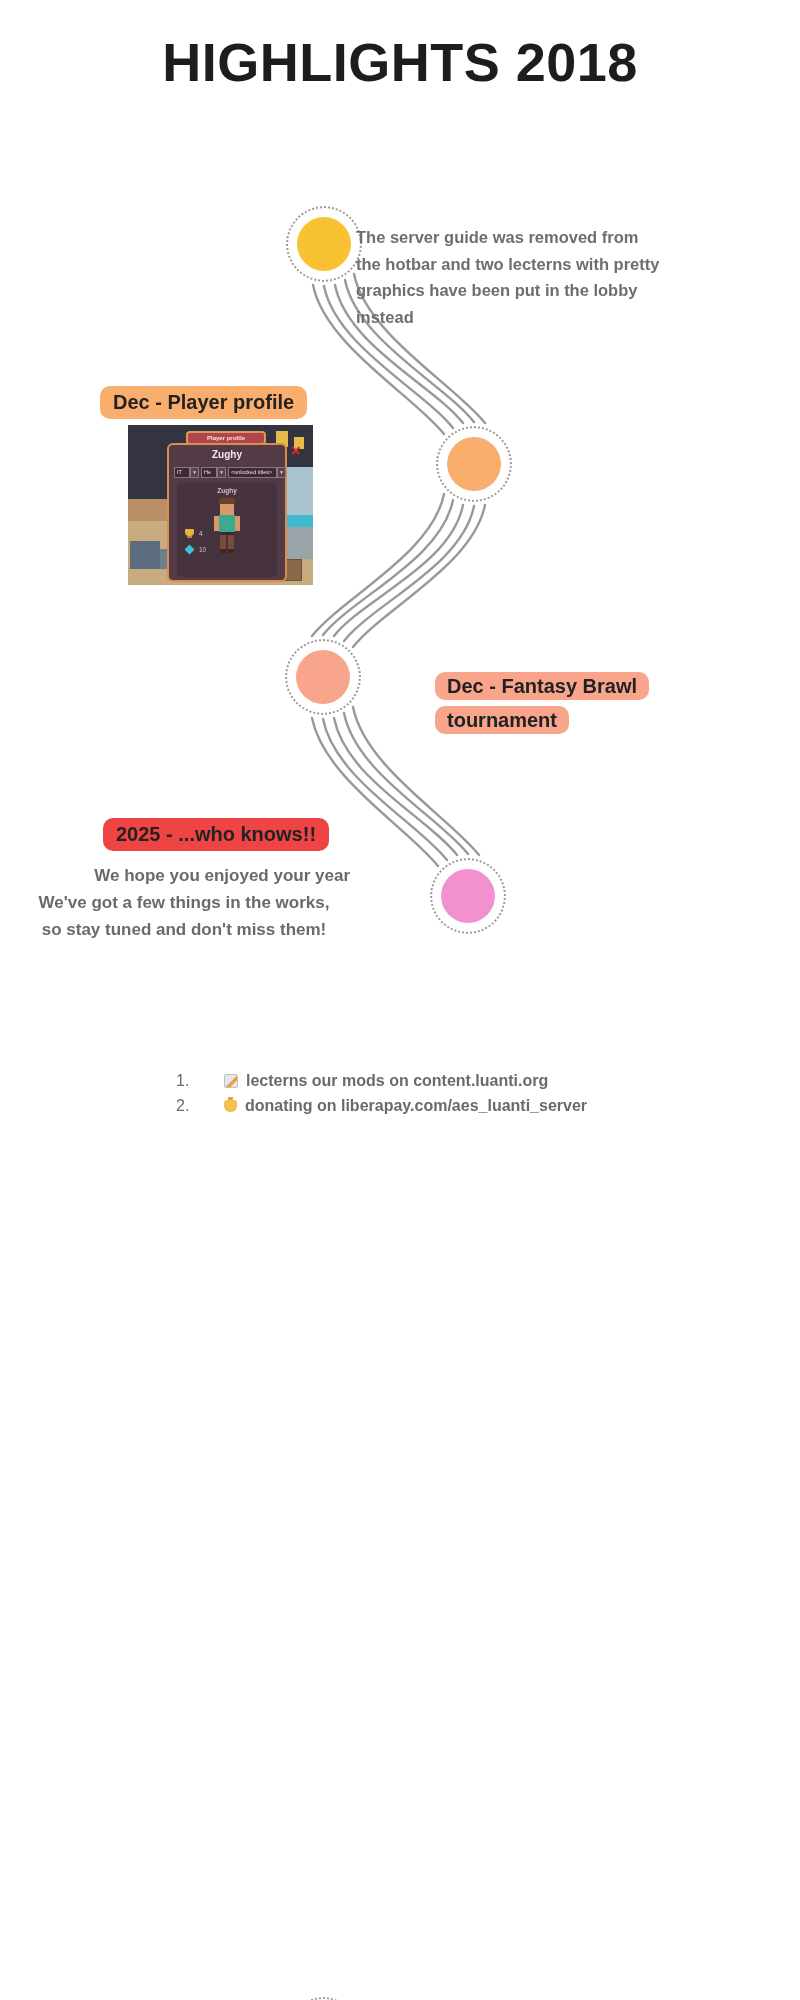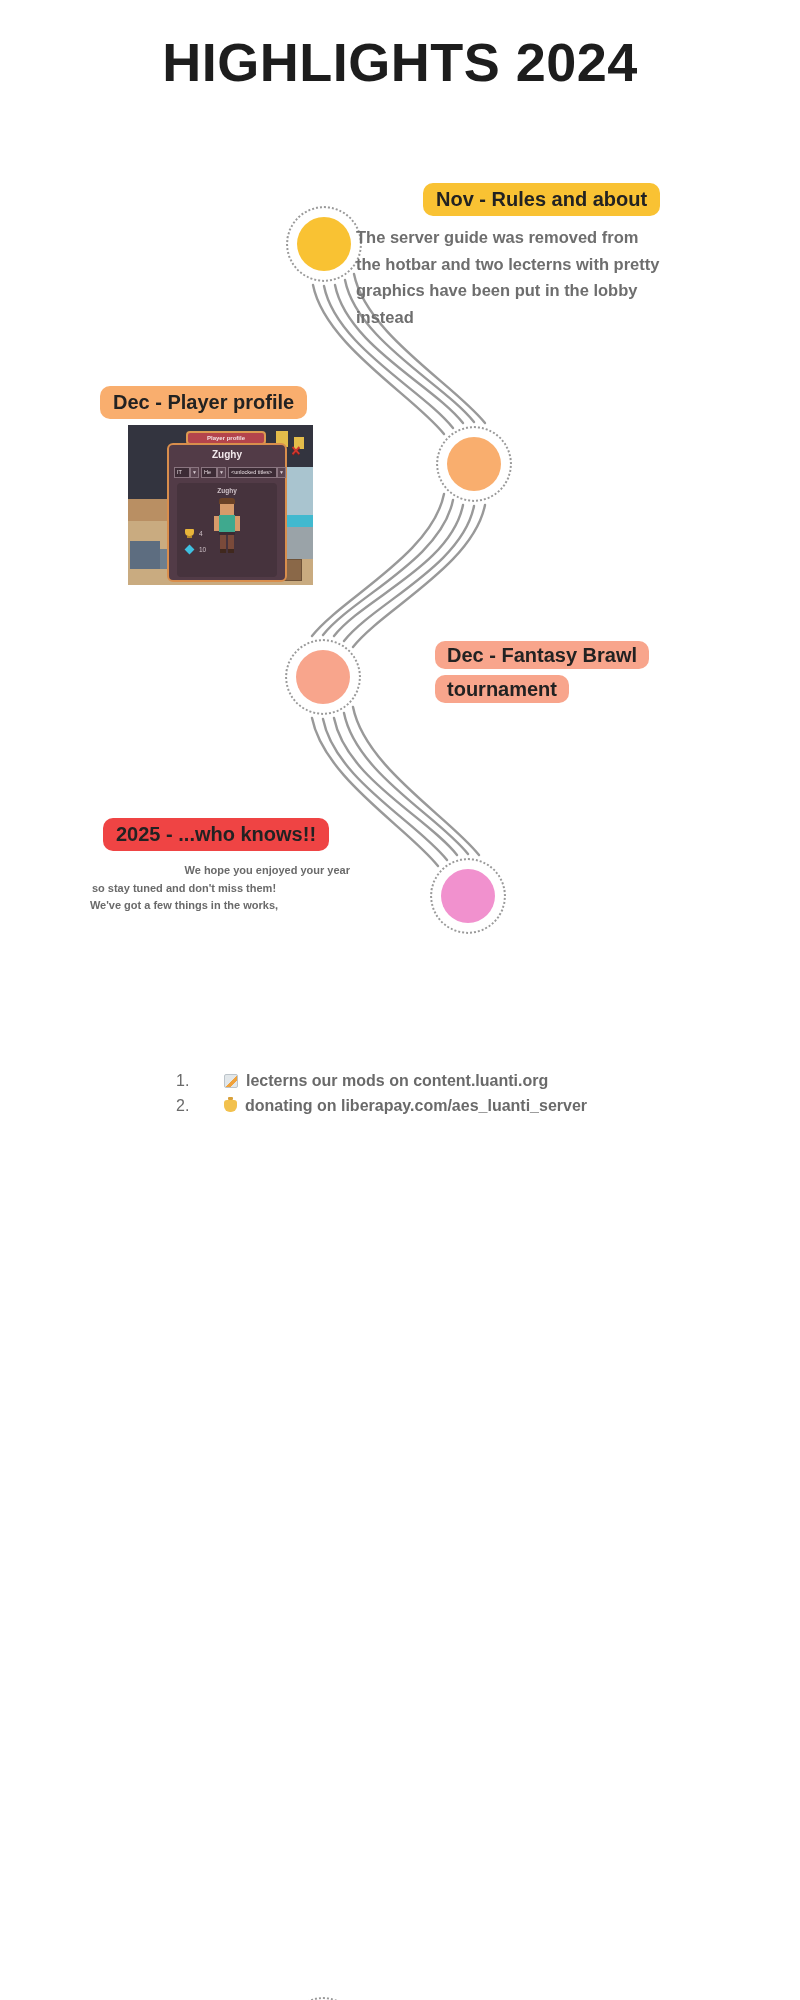--- a/index.html
+++ b/index.html
@@ -26,35 +26,35 @@
   
   .connectors { position:absolute; left:0; top:0; pointer-events:none; }
   .connectors path { fill:none; stroke:#999999; stroke-width:2.4; stroke-linecap:round; }
 
   
   .tag {
     position:absolute; font-weight:800; font-size:20px; color:#222222;
     padding:5px 13px; border-radius:10px; white-space:nowrap;
   }
   .tag-multi {
-    position:absolute; width:252px; font-weight:800; font-size:20px; color:#222222; line-height:1.7;
+    position:absolute; width:252px; font-weight:800; font-size:20px; color:#222222; line-height:1.7;margin-top:31px;
   }
   .tag-multi span {
     padding:3px 12px; border-radius:10px;
     -webkit-box-decoration-break:clone; box-decoration-break:clone;
   }
 
   
   .para-nov {
     position:absolute; left:356px; top:224px; width:308px;
     font-size:16.5px; font-weight:600; color:#6e6e6e; line-height:1.62;
   }
   .farewell {
     position:absolute; left:18px; top:862px; width:332px;
-    font-size:11px; font-weight:700; color:#6a6a6a; line-height:1.6;
+    font-size:17px; font-weight:700; color:#6a6a6a; line-height:1.6;
   }
   .farewell .right { text-align:right; }
   .farewell .center { text-align:center; }
   .heart-icon { font-weight:400; }
 
   
   .support-intro {
     position:absolute; left:0; top:1020px; width:800px; text-align:center;
     font-size:17px; font-weight:700; color:#6a6a6a;
   }
@@ -122,21 +122,21 @@
     position:absolute; left:285px; top:1997px; width:76px; height:76px;
     border:2px dotted #9a9a9a; border-radius:50%; box-sizing:border-box;
   }
 </style>
 </head>
 <body>
 
 <div class="page">
 
   <div class="title">
-    <div>HIGHLIGHTS 2024</div>
+    <div>HIGHLIGHTS 2018</div>
   </div>
 
   <svg class="connectors" width="800" height="2000" viewBox="0 0 800 2000">
     <g>
       <path d="M 313 285 C 325 345, 414 396, 444 434"></path>
       <path d="M 324 286 C 336 346, 423 390, 453 428"></path>
       <path d="M 335 285 C 347 345, 433 385, 463 423"></path>
       <path d="M 345 280 C 357 340, 444 384, 474 422"></path>
       <path d="M 354 274 C 366 334, 455 385, 485 423"></path>
     </g>
@@ -152,21 +152,20 @@
       <path d="M 323 719 C 335 779, 417 822, 447 860"></path>
       <path d="M 334 718 C 346 778, 427 817, 457 855"></path>
       <path d="M 344 713 C 356 773, 438 816, 468 854"></path>
       <path d="M 353 707 C 365 767, 449 817, 479 855"></path>
     </g>
   </svg>
 
   <div class="node-ring" style="left:286px; top:206px;">
     <div class="node-dot" style="background-color: rgb(249, 194, 51);"></div>
   </div>
-  <div class="tag" style="left: 423px; top: 183px; background-color: rgb(249, 194, 51);">Nov - Rules and about</div>
   <div class="para-nov">The server guide was removed from the hotbar and two lecterns with pretty graphics have been put in the lobby instead</div>
 
   <div class="tag" style="left: 100px; top: 386px; background-color: rgb(249, 174, 110);">Dec - Player profile</div>
   <div class="node-ring" style="left:436px; top:426px;">
     <div class="node-dot" style="background-color: rgb(249, 174, 110);"></div>
   </div>
 
   <div class="shot">
     <div class="sc-sky"></div>
     <div class="sc-band"></div>
@@ -235,22 +234,22 @@
     <span style="background-color: rgb(248, 165, 140);">Dec - Fantasy Brawl tournament</span>
   </div>
 
   <div class="tag" style="left: 103px; top: 818px; background-color: #ef4444;">2025 - ...who knows!!</div>
   <div class="node-ring" style="left:430px; top:858px;">
     <div class="node-dot" style="background-color: rgb(241, 145, 206);"></div>
   </div>
 
   <div class="farewell">
     <div class="right">We hope you enjoyed your year</div>
+    <div class="center">We've got a few things in the works,</div>
     <div class="center">so stay tuned and don't miss them!</div>
-    <div class="center">We've got a few things in the works,</div>
   </div>
 
   <div class="support-list">
     <div class="support-row">
       <span class="support-num">1.</span>
       <span class="support-icn memo-icon"></span>
       <span class="support-text">lecterns our mods on content.luanti.org</span>
     </div>
     <div class="support-row">
       <span class="support-num">2.</span>

